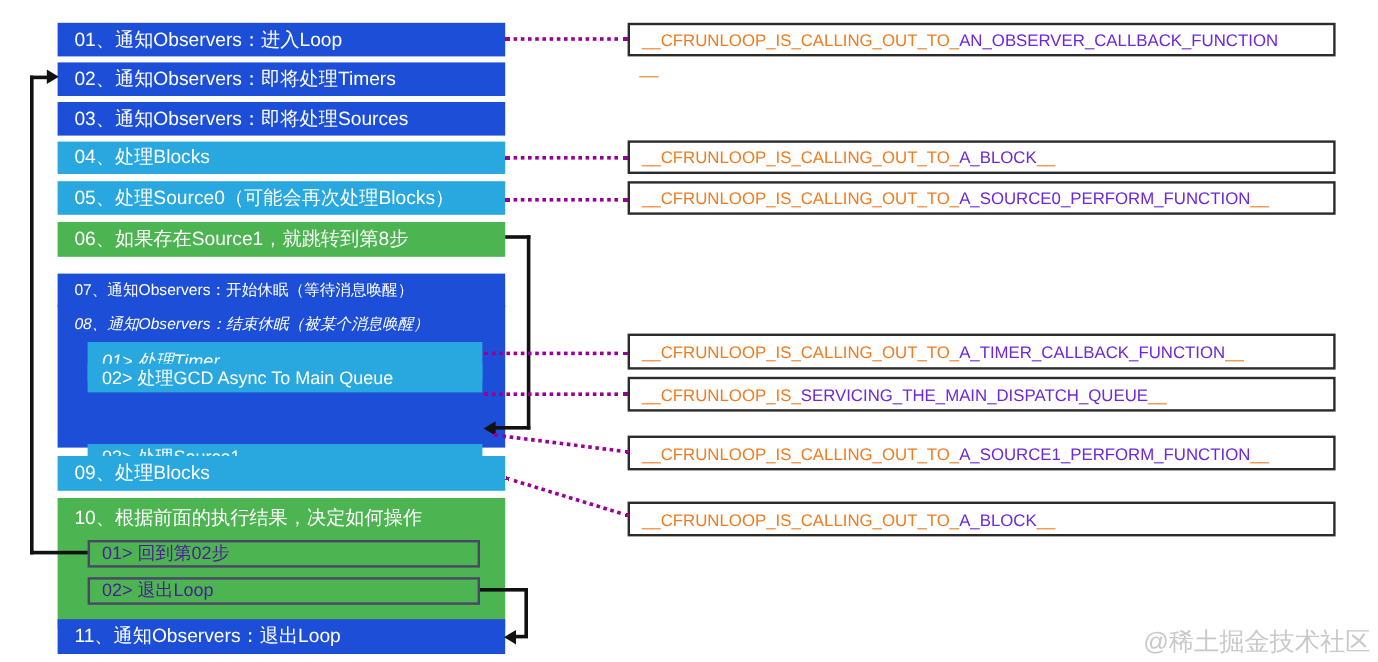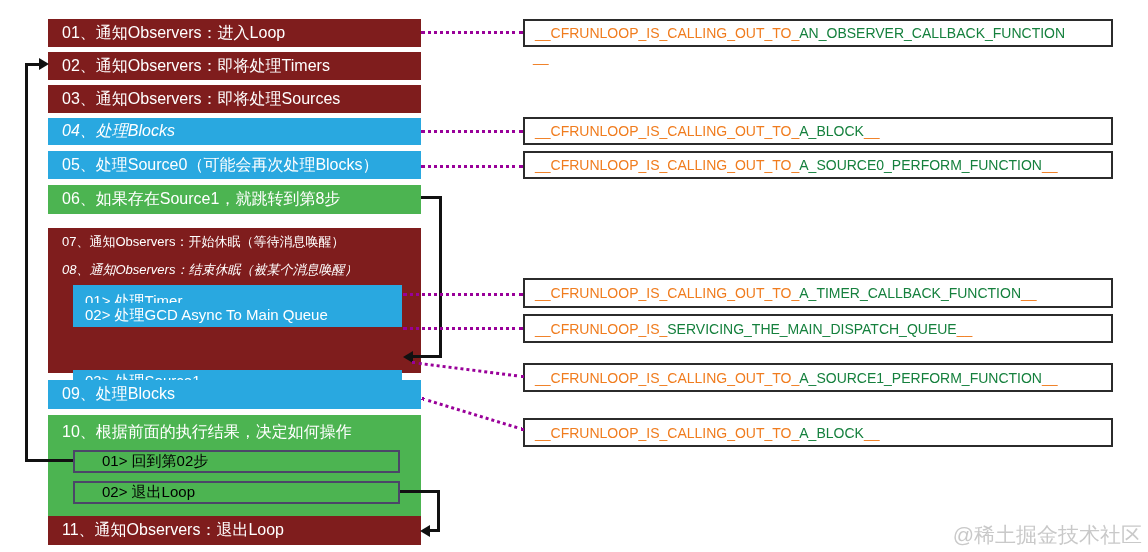--- a/index.html
+++ b/index.html
@@ -11,48 +11,48 @@
     overflow:hidden;
   }
   
   .lbox{
     position:absolute;left:48px;width:373px;
     color:#ffffff;font-size:16px;
     display:flex;align-items:center;
     padding-left:14px;box-sizing:border-box;
     white-space:nowrap;
   }
-  .yellow{background:#7f1d1d;}
+  .yellow{background:#1d4ed8;}
   .blue{background:#29A8E0;}
   .green{background:#4CB451;}
   .b01{top:19px;height:28px;}
   .b02{top:52px;height:28px;}
   .b03{top:85px;height:28px;}
-  .b04{top:118px;height:27px;font-style:italic;}
+  .b04{top:118px;height:27px;}
   .b05{top:151px;height:28px;}
   .b06{top:185px;height:29px;}
   .b07{top:228px;height:28px;font-size:13px;}
   .b08{top:254px;height:119px;display:block;padding:0;}
   .b08 .lbl{position:absolute;left:14px;top:7px;font-size:13px;font-style:italic;}
   .sub{
     position:absolute;left:25px;width:329px;
     background:#29A8E0;color:#fff;font-size:15px;
     display:flex;align-items:center;padding-left:12px;box-sizing:border-box;
     white-space:nowrap;
   }
-  .s1{top:31px;height:33px;}
+  .s1{top:31px;height:33px;font-style:italic;}
   .s2{top:49px;height:24px;}
   .s3{top:84px;height:23px;margin-top:32px;}
   .b09{top:380px;height:29px;}
   .b10{top:415px;height:109px;display:block;padding:0;}
   .b10 .lbl{position:absolute;left:14px;top:7px;font-size:16px;}
   .tsub{
     position:absolute;left:25px;width:327px;height:23px;
-    border:2px solid #4B4668;color:#000000;font-size:15px;
-    display:flex;align-items:center;padding-left:27px;box-sizing:border-box;
+    border:2px solid #4B4668;color:#4c1d95;font-size:15px;
+    display:flex;align-items:center;padding-left:10px;box-sizing:border-box;
     white-space:nowrap;
   }
   .t1{top:35px;}
   .t2{top:66px;}
   .b11{top:516px;height:29px;}
 
   
   .rbox{
     position:absolute;left:523px;width:590px;
     background:#ffffff;border:2px solid #2B2B2B;box-sizing:border-box;
@@ -60,21 +60,21 @@
     font-size:14px;white-space:nowrap;
   }
   .r1{top:19px;height:28px;}
   .r2{top:117px;height:28px;}
   .r3{top:151px;height:28px;}
   .r4{top:278px;height:30px;}
   .r5{top:314px;height:29px;}
   .r6{top:363px;height:29px;}
   .r7{top:418px;height:29px;}
   .org{color:#F07C1E;}
-  .drk{color:#15803d;}
+  .drk{color:#6d28d9;}
   .overflow-underscore{position:absolute;left:533px;top:49px;color:#F07C1E;font-size:14px;}
 
   
   .seg{position:absolute;background:#111111;}
   .arrow-right{
     position:absolute;width:0;height:0;
     border-left:10px solid #111111;
     border-top:6px solid transparent;
     border-bottom:6px solid transparent;
   }

